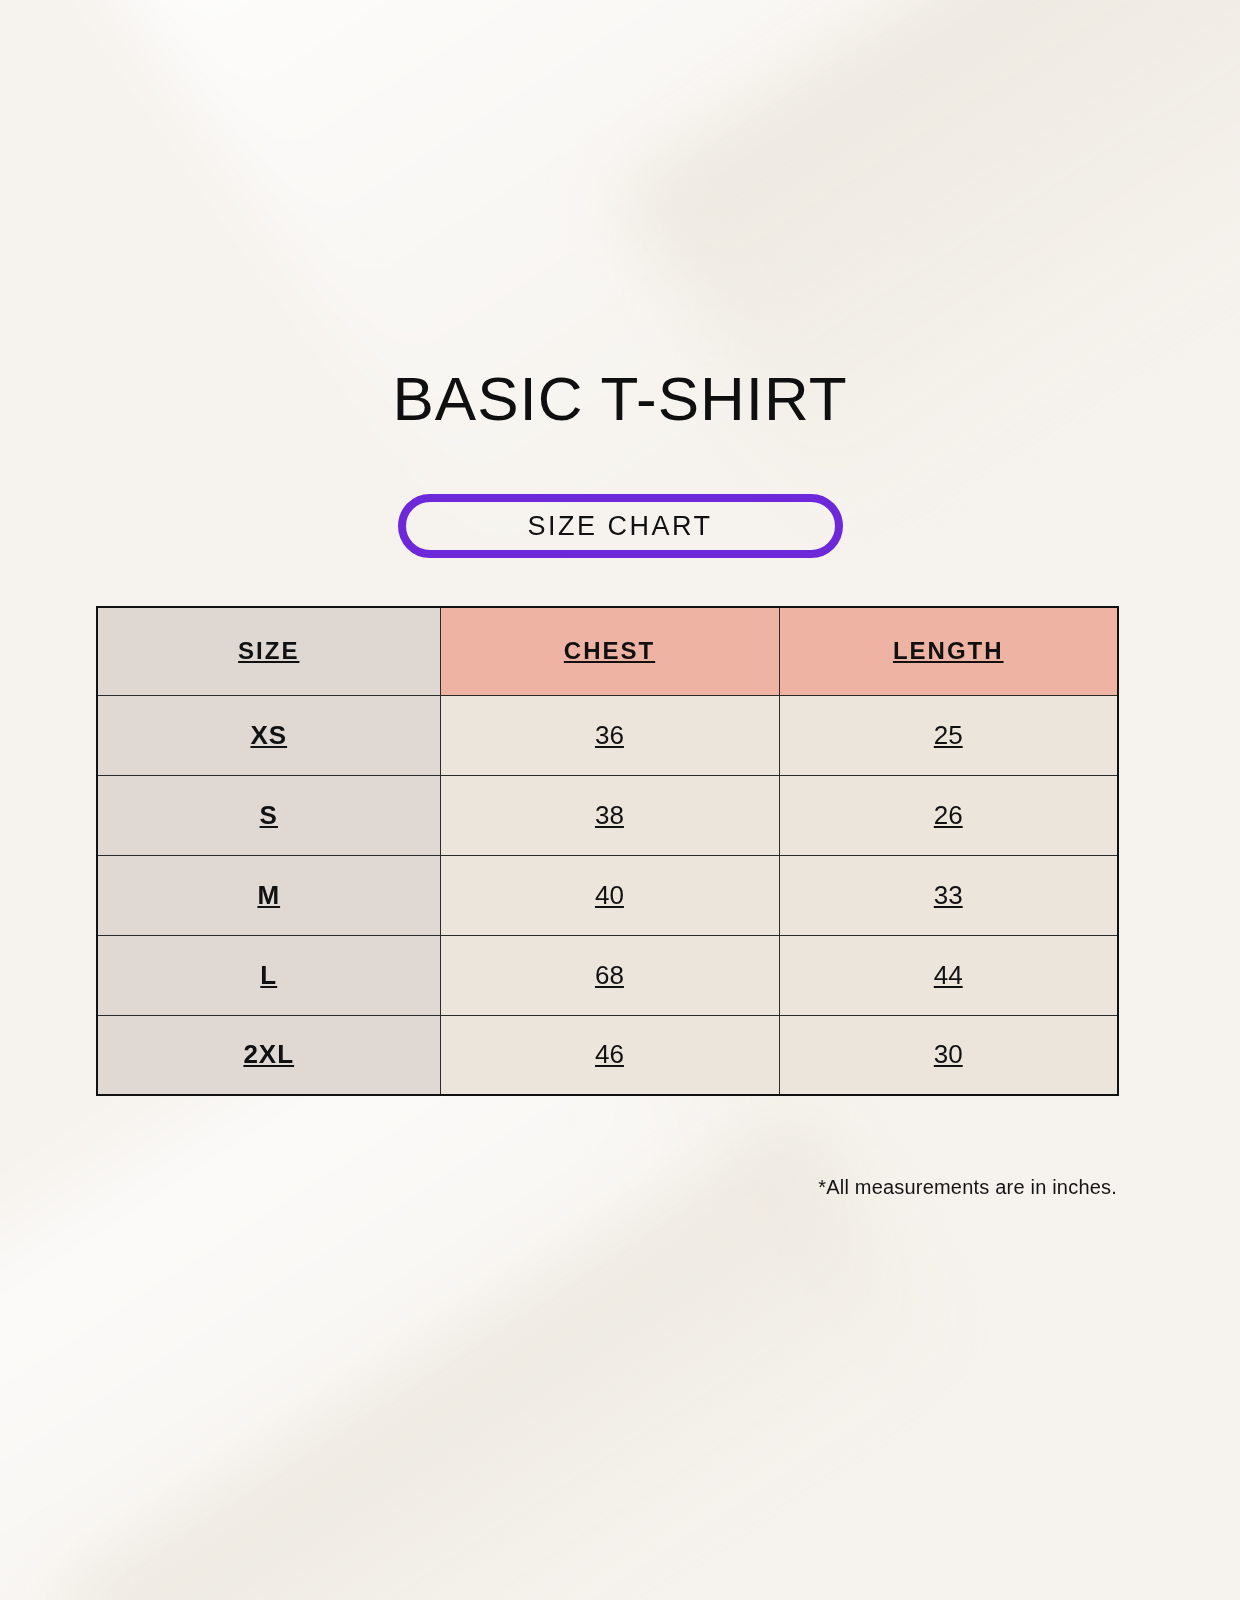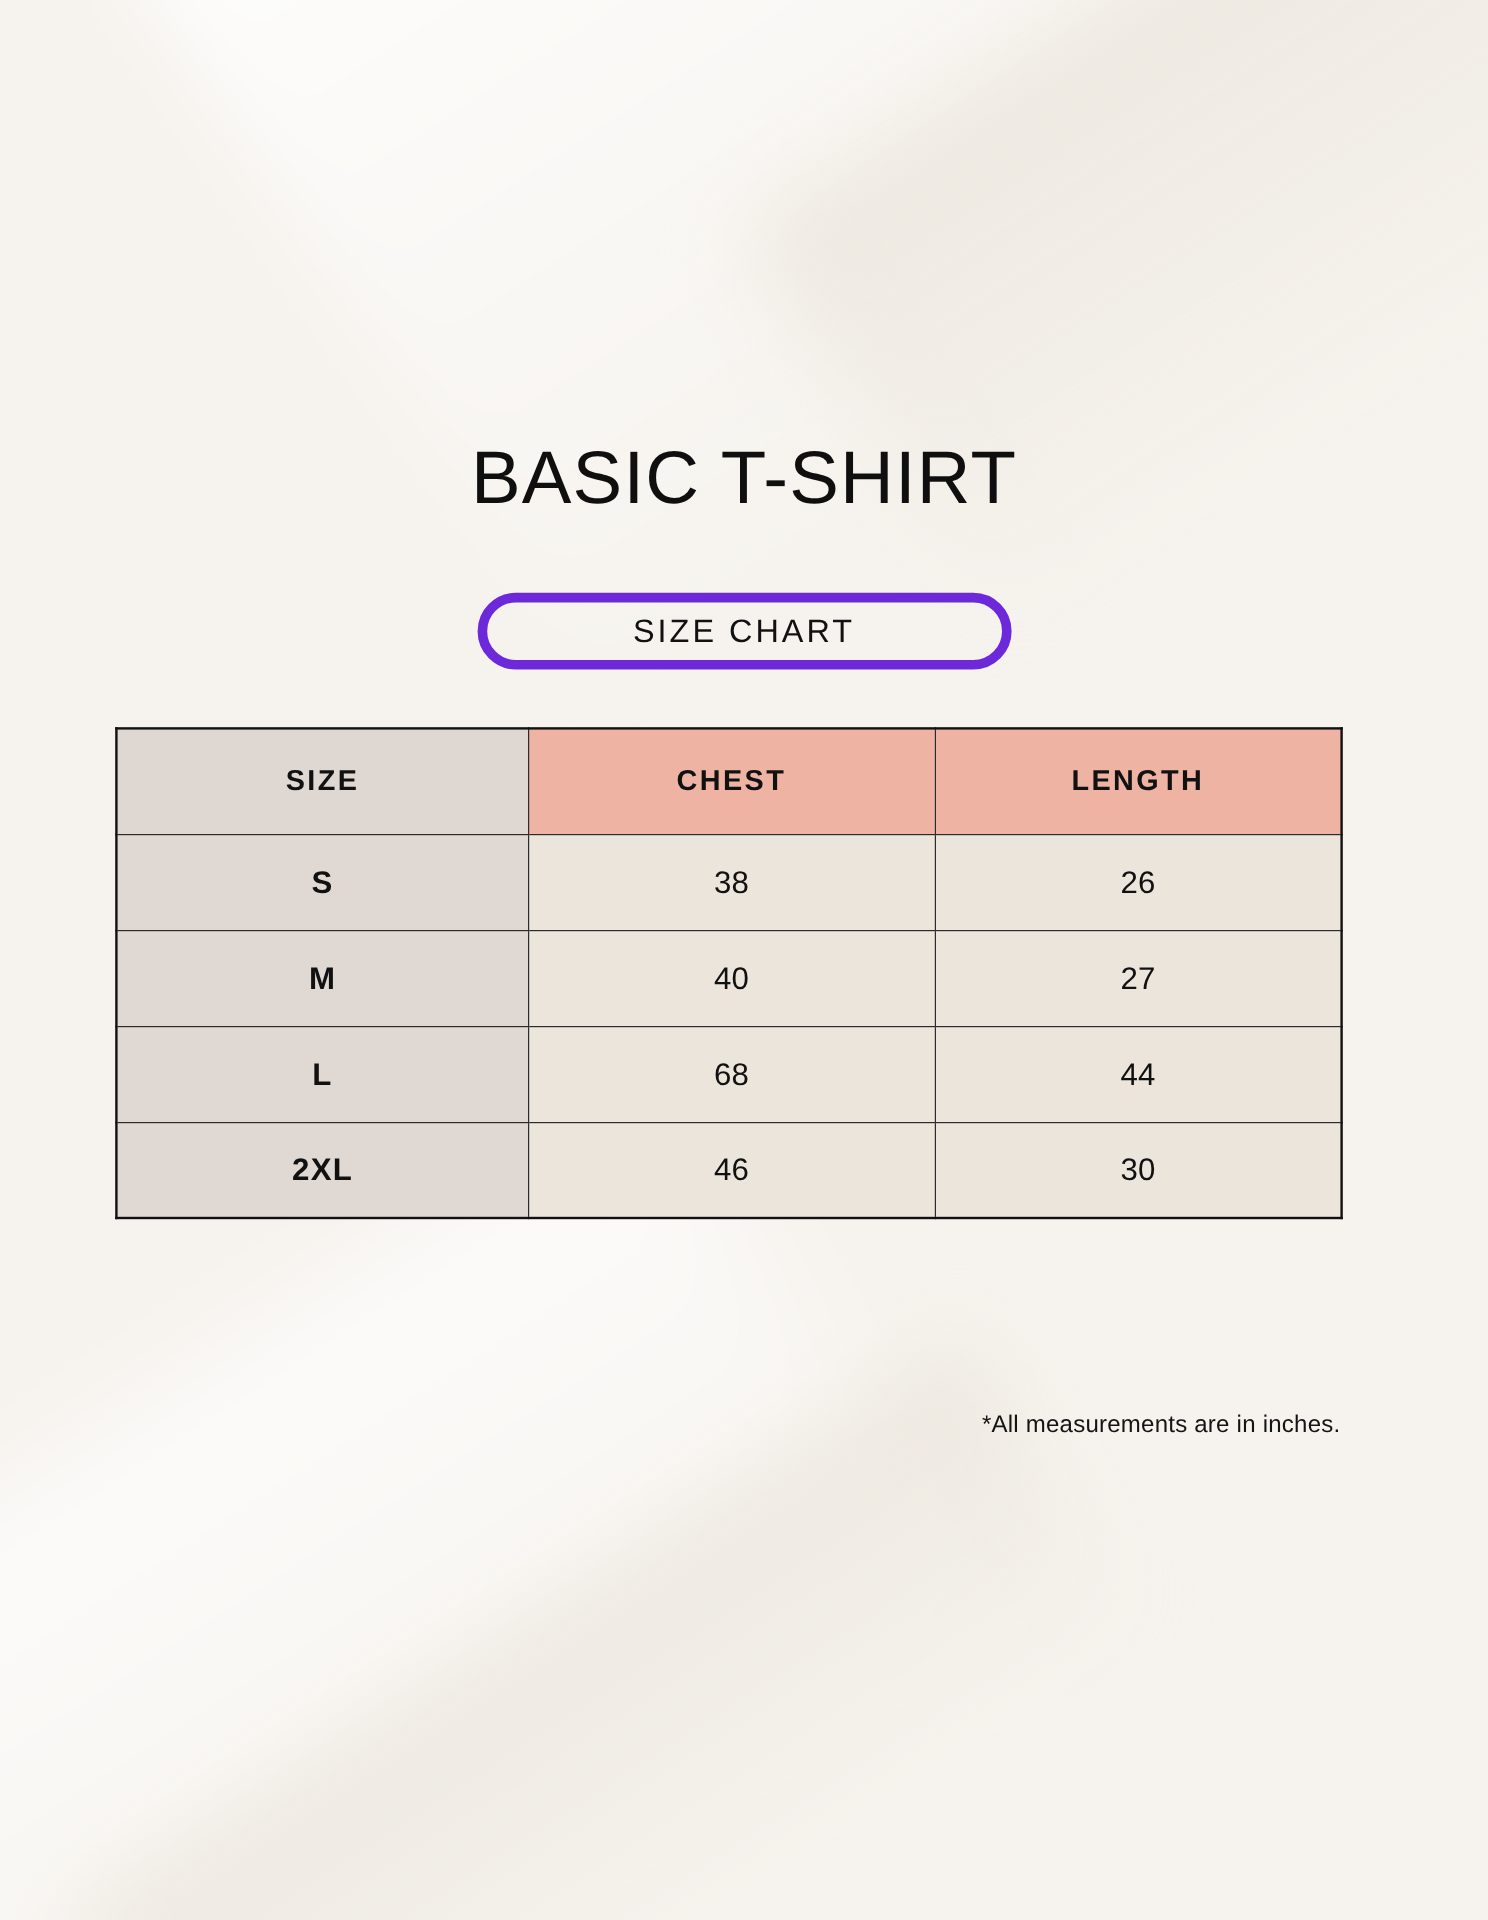--- a/index.html
+++ b/index.html
@@ -104,20 +104,21 @@
     color: #111111;
     background: transparent;
     box-sizing: border-box;
   }
 
   .table-wrap {
     position: absolute;
     top: 606px;
     left: 96px;
     width: 1021px;
+    text-decoration: underline;
   }
 
   table.size-table {
     border-collapse: collapse;
     width: 1021px;
     table-layout: fixed;
     border: 2px solid #111111;
   }
   table.size-table td,
   table.size-table th {
@@ -191,28 +192,33 @@
       </colgroup>
       <thead>
         <tr>
           <th class="th-size">SIZE</th>
           <th class="th-measure">CHEST</th>
           <th class="th-measure">LENGTH</th>
         </tr>
       </thead>
       <tbody>
         <tr>
+          <td class="cell-size">XS</td>
+          <td class="cell-val">36</td>
+          <td class="cell-val">25</td>
+        </tr>
+        <tr>
           <td class="cell-size">S</td>
           <td class="cell-val">38</td>
           <td class="cell-val">26</td>
         </tr>
         <tr>
           <td class="cell-size">M</td>
           <td class="cell-val">40</td>
-          <td class="cell-val">27</td>
+          <td class="cell-val">33</td>
         </tr>
         <tr>
           <td class="cell-size">L</td>
           <td class="cell-val">68</td>
           <td class="cell-val">44</td>
         </tr>
         <tr>
           <td class="cell-size">2XL</td>
           <td class="cell-val">46</td>
           <td class="cell-val">30</td>

